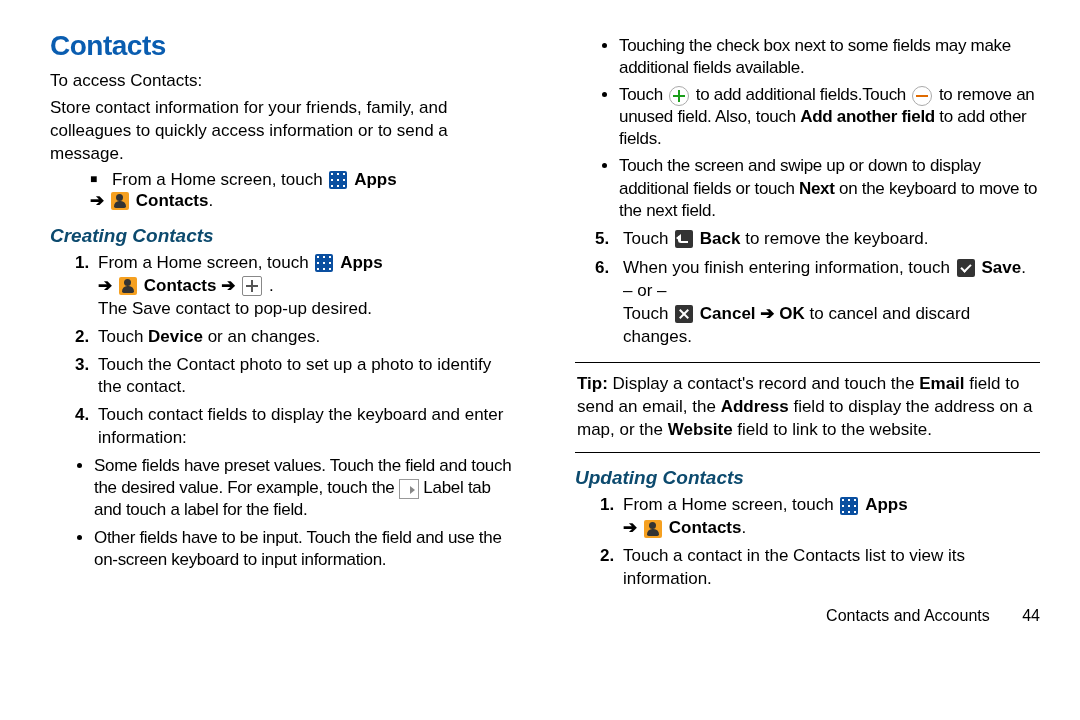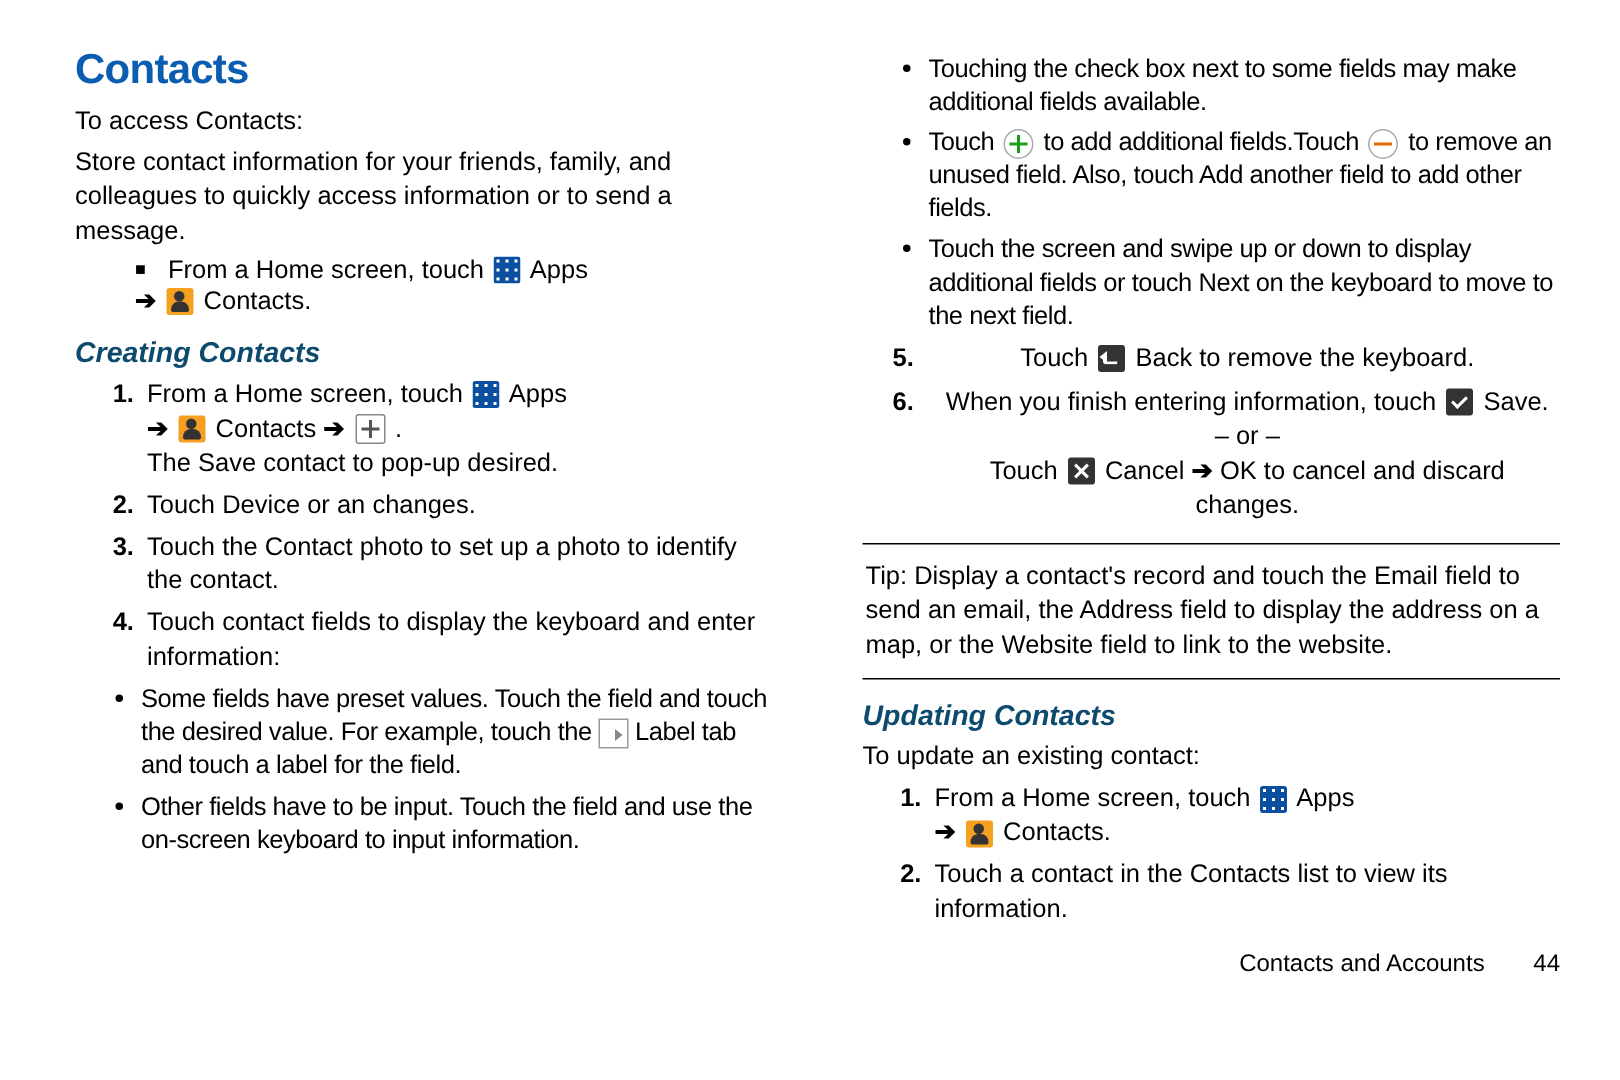--- a/index.html
+++ b/index.html
@@ -41,21 +41,21 @@
   }
   p { margin: 4px 0; line-height: 1.35; }
   ol { margin: 4px 0; padding-left: 44px; }
   ol li { margin: 5px 0; line-height: 1.35; padding-left: 4px; }
   ol li::marker { font-weight: bold; }
   ul.bullets { margin: 4px 0 4px 0; padding-left: 44px; list-style: disc; }
   ul.bullets li { margin: 5px 0; line-height: 1.3; font-stretch: condensed; }
   ul.sq { list-style: none; margin: 4px 0; padding-left: 40px; }
   ul.sq li::before { content: "■"; margin-right: 10px; font-size: 12px; position: relative; top: -2px; }
   .cond { font-stretch: condensed; letter-spacing: -0.3px; }
-  .b { font-weight: normal; }
+  .b { font-weight: bold; }
   .arrow { font-weight: bold; }
   .icon {
     display: inline-block;
     vertical-align: middle;
     margin: 0 2px;
   }
   .apps-icon {
     width: 18px; height: 18px;
     background:
       radial-gradient(circle, #fff 1px, transparent 1.2px) 0 0/6px 6px,
@@ -185,21 +185,21 @@
     line-height: 1.35;
   }
   .footer {
     text-align: right;
     margin-top: 16px;
     font-size: 16px;
   }
   .pagenum { margin-left: 28px; }
   .sub-sub { margin-left: 64px; }
   .continue-ol { counter-reset: item 4; list-style: none; padding-left: 44px; }
-  .continue-ol > li { counter-increment: item; position: relative; padding-left: 4px; margin: 6px 0; line-height: 1.35; text-align: center; }
+  .continue-ol > li { counter-increment: item; position: relative; padding-left: 4px; margin: 6px 0; line-height: 1.35; }
   .continue-ol > li::before { content: counter(item) "."; font-weight: bold; position: absolute; left: -24px; }
 </style>
 </head>
 <body>
 
 <div class="page">
 
   <div class="col">
     <h1>Contacts</h1>
     <p>To access Contacts:</p>
@@ -282,21 +282,20 @@
         <span class="b">OK</span>
         <span> to cancel and discard changes.</span>
       </li>
     </ol>
 
     <div class="tip-box">
       <span class="b">Tip:</span><span> Display a contact's record and touch the </span><span class="b">Email</span><span> field to send an email, the </span><span class="b">Address</span><span> field to display the address on a map, or the </span><span class="b">Website</span><span> field to link to the website.</span>
     </div>
 
     <h2>Updating Contacts</h2>
-    <p>To update an existing contact:</p>
 
     <ol>
       <li>
         <span>From a Home screen, touch </span>
         <span class="icon apps-icon"></span>
         <span class="b">Apps</span><br>
         <span class="arrow">➔</span>
         <span class="icon contacts-icon"></span>
         <span class="b">Contacts</span>.
       </li>

